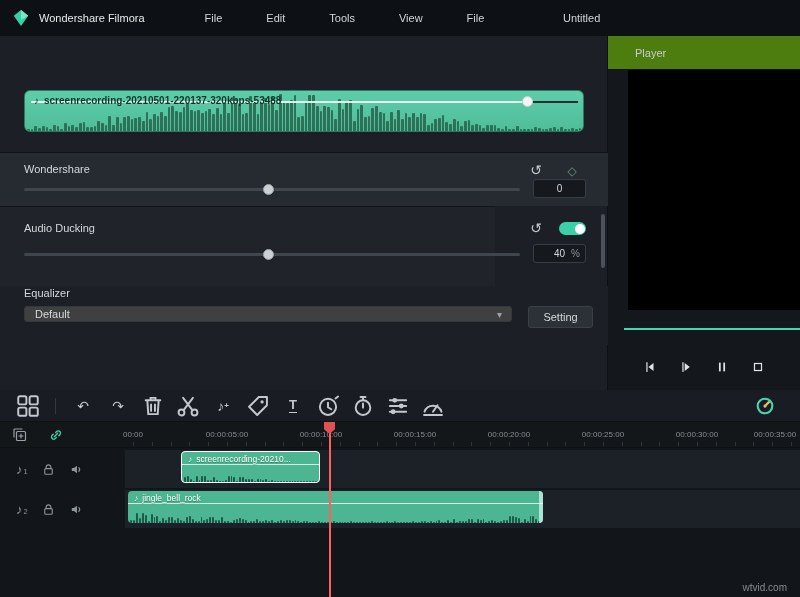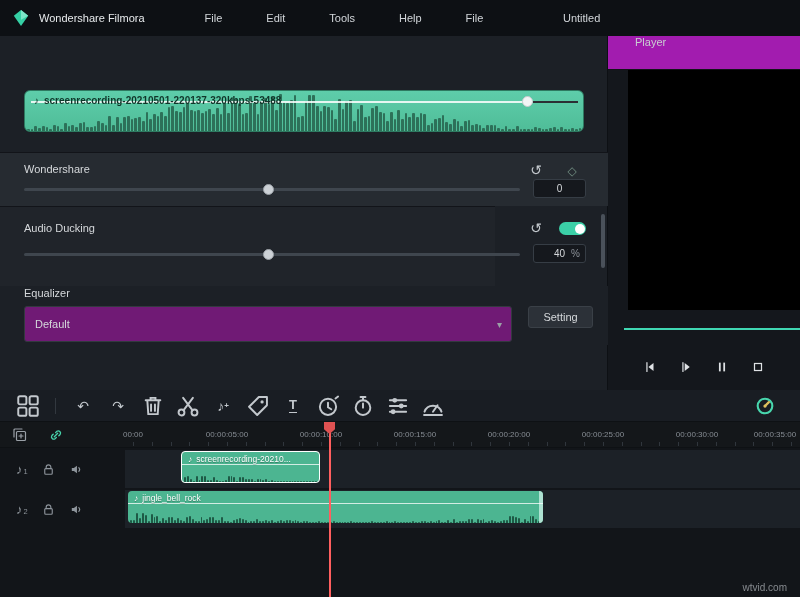--- a/index.html
+++ b/index.html
@@ -61,40 +61,40 @@
   .valbox { position:absolute; left:533px; width:53px; height:19px; background:#15181d;
     border:1px solid #363d45; border-radius:3px; display:flex; align-items:center;
     justify-content:center; font-size:10px; color:#d5d8db; }
   .valbox .unit { position:absolute; right:5px; color:#8d939a; }
 
   .toggle { position:absolute; left:559px; width:27px; height:13px; border-radius:7px;
     background:#3bd0a7; }
   .toggle::after { content:''; position:absolute; right:1.5px; top:1.5px; width:10px;
     height:10px; border-radius:50%; background:#fff; }
 
-  .dropdown { position:absolute; left:24px; top:20px; width:488px; height:36px;
-    background:#701a75; border:1px solid #33393f; border-radius:3px;
+  .dropdown { position:absolute; left:24px; top:20px; width:488px; height:16px;
+    background:#404040; border:1px solid #33393f; border-radius:3px;
     display:flex; align-items:center; padding:0 10px; color:#d5d8db; }
   .dropdown .chev { position:absolute; right:9px; color:#9aa0a6; font-size:10px; }
   .setting-btn { position:absolute; left:528px; top:20px; width:65px; height:22px;
     background:#2c3138; border:1px solid #3a4047; border-radius:3px; display:flex;
     align-items:center; justify-content:center; color:#d5d8db; }
 
   .ok-btn { position:absolute; left:455px; top:12px; width:68px; height:21px;
     background:#45d3aa; border-radius:3px; display:flex; align-items:center;
     justify-content:center; color:#ffffff; font-weight:bold; }
   .reset-btn { position:absolute; left:531px; top:12px; width:62px; height:21px;
     background:#3a4047; border-radius:3px; display:flex; align-items:center;
     justify-content:center; color:#d5d8db; }
   .vscroll { position:absolute; right:2px; top:178px; width:4px; height:54px;
     border-radius:2px; background:#4a515a; }
 
   
   .player { position:absolute; left:608px; top:36px; width:192px; height:354px; background:#14171c; }
-  .player-head { height:34px; background:#a21caf; display:flex; 
+  .player-head { height:34px; background:#4d7c0f; display:flex; align-items:center;
     padding-left:27px; color:#c9cdd1; border-bottom:1px solid #101317; }
   .video { position:absolute; left:20px; top:34px; width:172px; height:240px; background:#000; }
   .seekbar { position:absolute; left:16px; top:292px; width:176px; height:2px; background:#40d8b3; }
   .pcontrols { position:absolute; left:0; top:308px; width:192px; height:46px;
     display:flex; align-items:center; justify-content:center; gap:22px; color:#dfe2e5; }
   .pbtn { width:14px; height:14px; }
 
   
   .timeline { position:absolute; left:0; top:390px; width:800px; height:207px; background:#121519; }
   .tl-toolbar { height:32px; background:#191d23; display:flex; align-items:center;
@@ -157,21 +157,21 @@
       <svg viewBox="0 0 20 20">
           <path d="M10 1l8 6.5L10 19 2 7.5z" fill="#35d0a5"></path>
           <path d="M10 1l8 6.5-8 4.5z" fill="#7be6c8"></path>
         </svg>
     </span>
     <span class="app-title">Wondershare Filmora</span>
     <nav class="menus">
       <span class="menu-item">File</span>
       <span class="menu-item">Edit</span>
       <span class="menu-item">Tools</span>
-      <span class="menu-item">Help</span>
+      <span class="menu-item">View</span>
       <span class="menu-item">File</span>
     </nav>
     <span class="project-title">Untitled</span>
   </header>
 
   <section class="audio-panel">
 
     <div class="audio-strip">
       <div class="wave">
           <i style="height:4%"></i>

